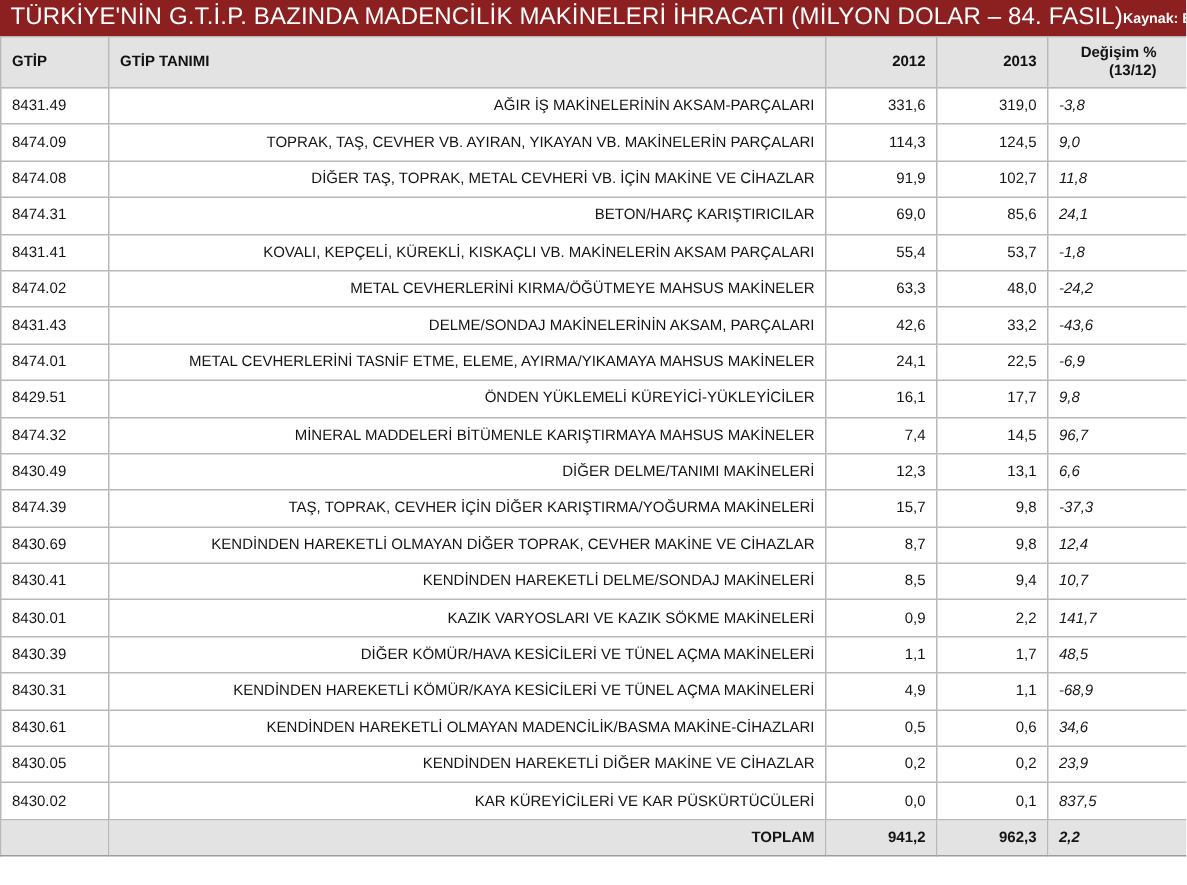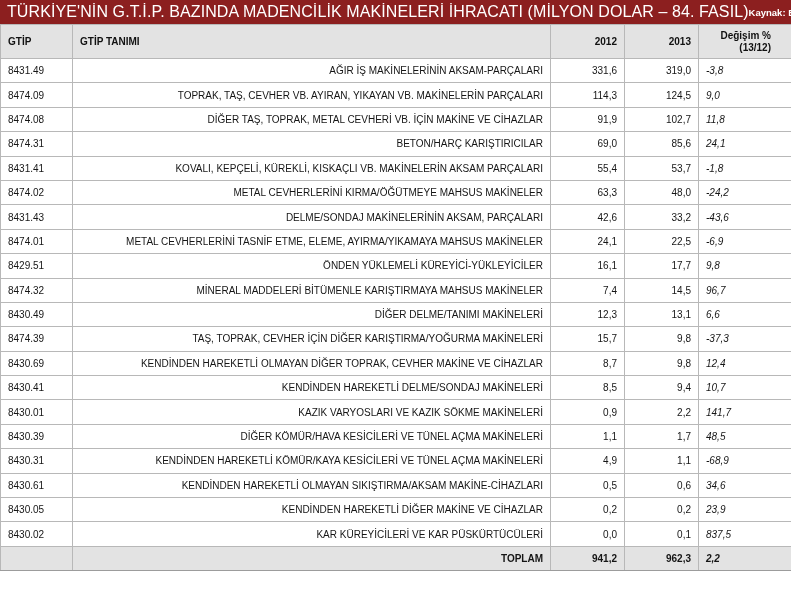--- a/index.html
+++ b/index.html
@@ -231,21 +231,21 @@
         </tr>
         <tr>
           <td class="gtip">8430.31</td>
           <td class="desc">KENDİNDEN HAREKETLİ KÖMÜR/KAYA KESİCİLERİ VE TÜNEL AÇMA MAKİNELERİ</td>
           <td class="num">4,9</td>
           <td class="num">1,1</td>
           <td class="chg">-68,9</td>
         </tr>
         <tr>
           <td class="gtip">8430.61</td>
-          <td class="desc">KENDİNDEN HAREKETLİ OLMAYAN SIKIŞTIRMA/AKSAM MAKİNE-CİHAZLARI</td>
+          <td class="desc">KENDİNDEN HAREKETLİ OLMAYAN MADENCİLİK/BASMA MAKİNE-CİHAZLARI</td>
           <td class="num">0,5</td>
           <td class="num">0,6</td>
           <td class="chg">34,6</td>
         </tr>
         <tr>
           <td class="gtip">8430.05</td>
           <td class="desc">KENDİNDEN HAREKETLİ DİĞER MAKİNE VE CİHAZLAR</td>
           <td class="num">0,2</td>
           <td class="num">0,2</td>
           <td class="chg">23,9</td>

